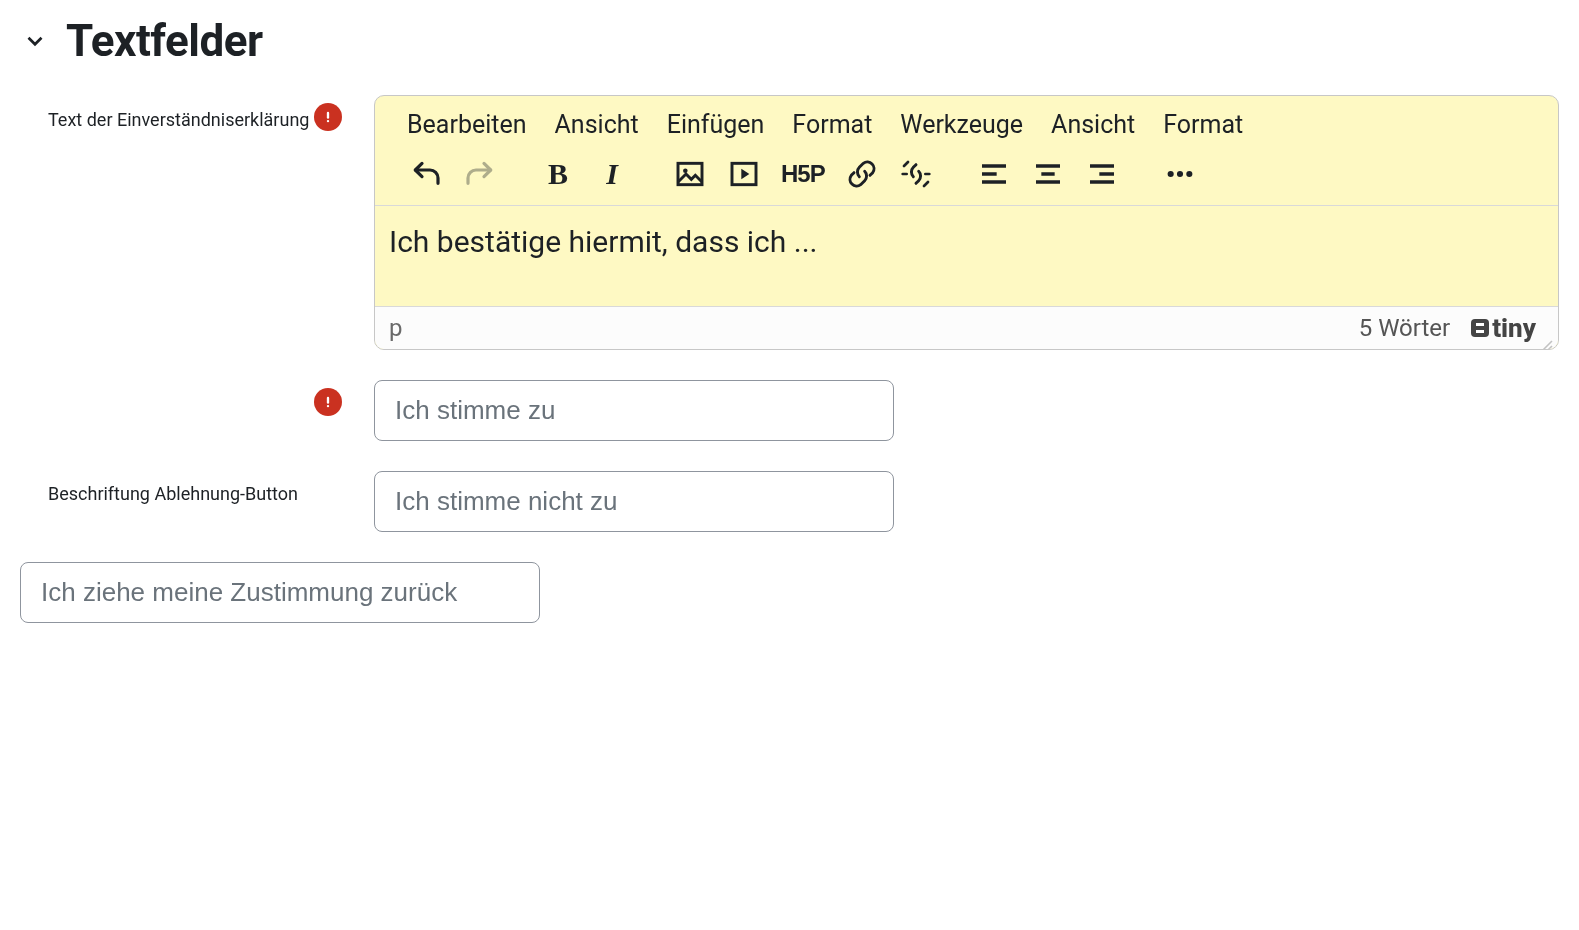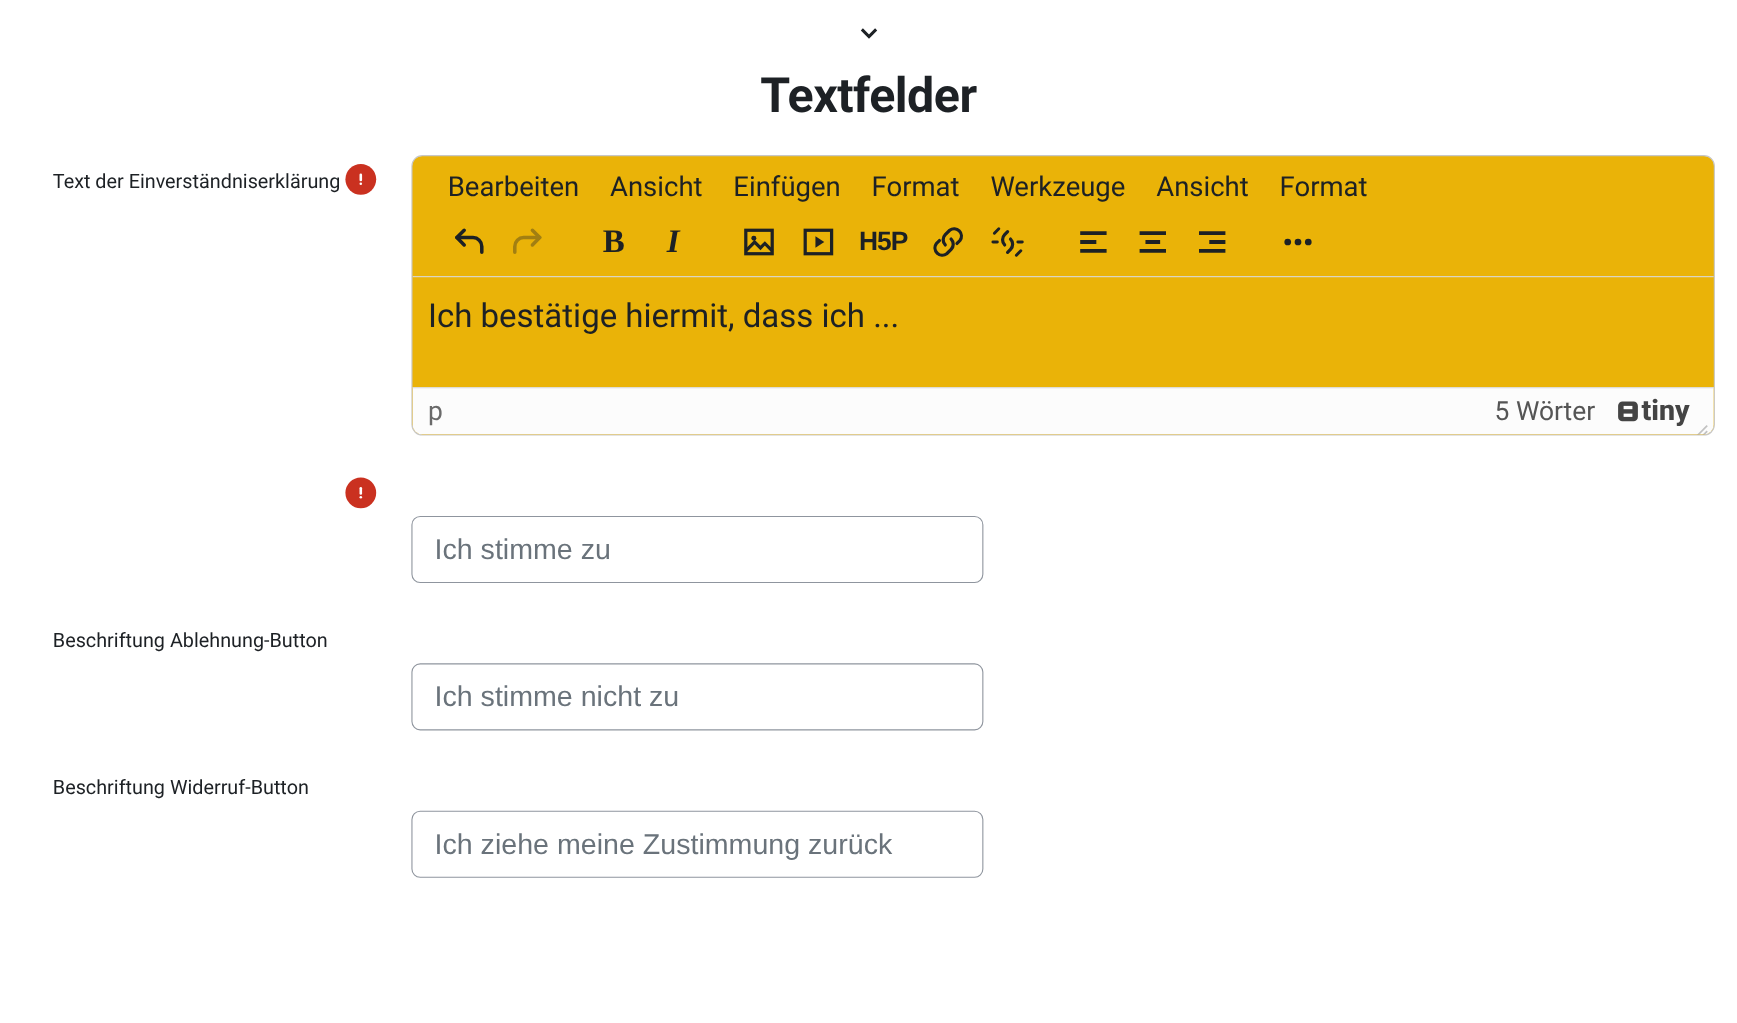--- a/index.html
+++ b/index.html
@@ -10,21 +10,20 @@
     color: #1d2125;
     font-size: 24px;
     background: #fff;
   }
 
   .section-header {
     display: flex;
     align-items: center;
     gap: 16px;
     margin-bottom: 28px;
-    flex-direction: column;
   }
   .section-header h2 {
     margin: 0;
     font-size: 44px;
     font-weight: 700;
     letter-spacing: -0.5px;
   }
   .chevron {
     width: 30px; height: 30px;
     display: inline-flex; align-items: center; justify-content: center;
@@ -62,21 +61,21 @@
   }
   .required-dot svg { width: 14px; height: 14px; fill: #fff; }
 
   .field-col { flex: 1; }
 
   
   .editor-wrap {
     border: 1px solid #c7c7c7;
     border-radius: 10px;
     overflow: hidden;
-    background: #eab308;
+    background: #fef9c3;
   }
   .editor-menubar {
     display: flex;
     gap: 28px;
     padding: 14px 32px 10px 32px;
     font-size: 25px;
     color: #1d2125;
   }
   .editor-menubar span { cursor: pointer; }
   .editor-toolbar {
@@ -146,21 +145,20 @@
   .text-input {
     width: 520px;
     max-width: 100%;
     border: 1.5px solid #8f959e;
     border-radius: 8px;
     padding: 14px 20px;
     font-size: 26px;
     color: #1d2125;
     background: #fff;
     outline: none;
-    margin-top: 43px;
   }
   .text-input::placeholder { color: #6a737b; }
 </style>
 </head>
 <body>
 
 <div class="section-header">
   <span class="chevron">
     <svg viewBox="0 0 24 24">
         <polyline points="6 9 12 15 18 9"></polyline>
@@ -322,19 +320,16 @@
 <div class="form-row">
   <div class="label-col label-nopad">
     <div class="label-text">Beschriftung Ablehnung-Button</div>
   </div>
   <div class="field-col">
     <input class="text-input" type="text" placeholder="Ich stimme nicht zu" style="">
   </div>
 </div>
 
 <div class="form-row" style="margin-bottom:0">
-  <div class="label-col label-nopad">
-    <div class="label-text">Beschriftung Widerruf-Button</div>
-  </div>
   <div class="field-col">
     <input class="text-input" type="text" placeholder="Ich ziehe meine Zustimmung zurück" style="">
   </div>
 </div>
 
 </body></html>

